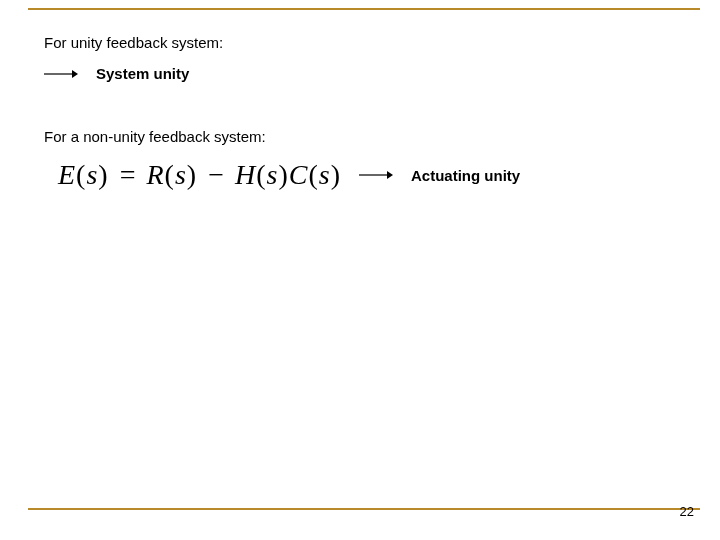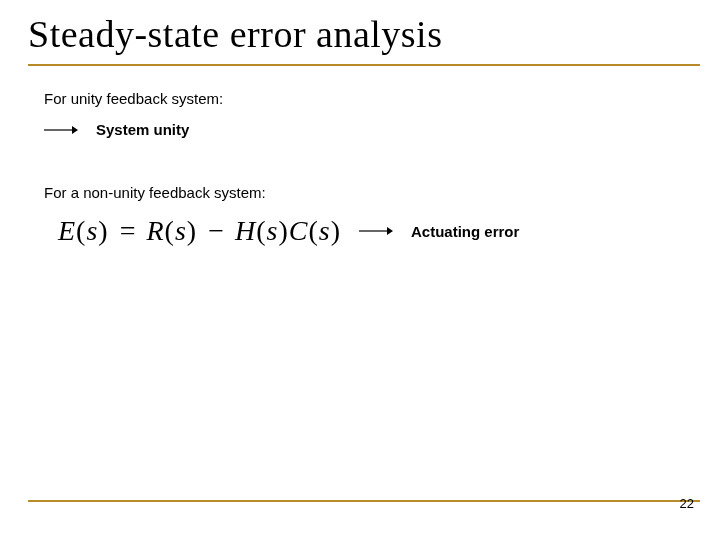--- a/index.html
+++ b/index.html
@@ -93,23 +93,20 @@
     color: #000;
   }
   .row2 .eq { padding-left: 14px; }
   .section2 { margin-top: 8px; }
 </style>
 </head>
 <body>
 
 <div class="slide">
 
-  <div class="title-wrap">
-    <h1 class="title">Steady-state error analysis</h1>
-  </div>
   <div class="title-rule"></div>
 
   <div class="body">
 
     <div class="section-label">For unity feedback system:</div>
 
     <div class="row">
       <div class="arrow">
         <svg width="34" height="10" viewBox="0 0 34 10">
           <line x1="0" y1="5" x2="28" y2="5" stroke="#000" stroke-width="1.2"></line>
@@ -128,21 +125,21 @@
         <span>R</span><span class="paren">(</span><span>s</span><span class="paren">)</span>
         <span class="minus">−</span>
         <span>H</span><span class="paren">(</span><span>s</span><span class="paren">)</span><span>C</span><span class="paren">(</span><span>s</span><span class="paren">)</span>
       </div>
       <div class="arrow">
         <svg width="34" height="10" viewBox="0 0 34 10">
           <line x1="0" y1="5" x2="28" y2="5" stroke="#000" stroke-width="1.2"></line>
           <polygon points="28,1 34,5 28,9" fill="#000"></polygon>
         </svg>
       </div>
-      <div class="note">Actuating error</div>
+      <div class="note">Actuating unity</div>
     </div>
 
   </div>
 
   <div class="footer-rule"></div>
   <div class="page-num">22</div>
 
 </div>
 
 </body></html>

